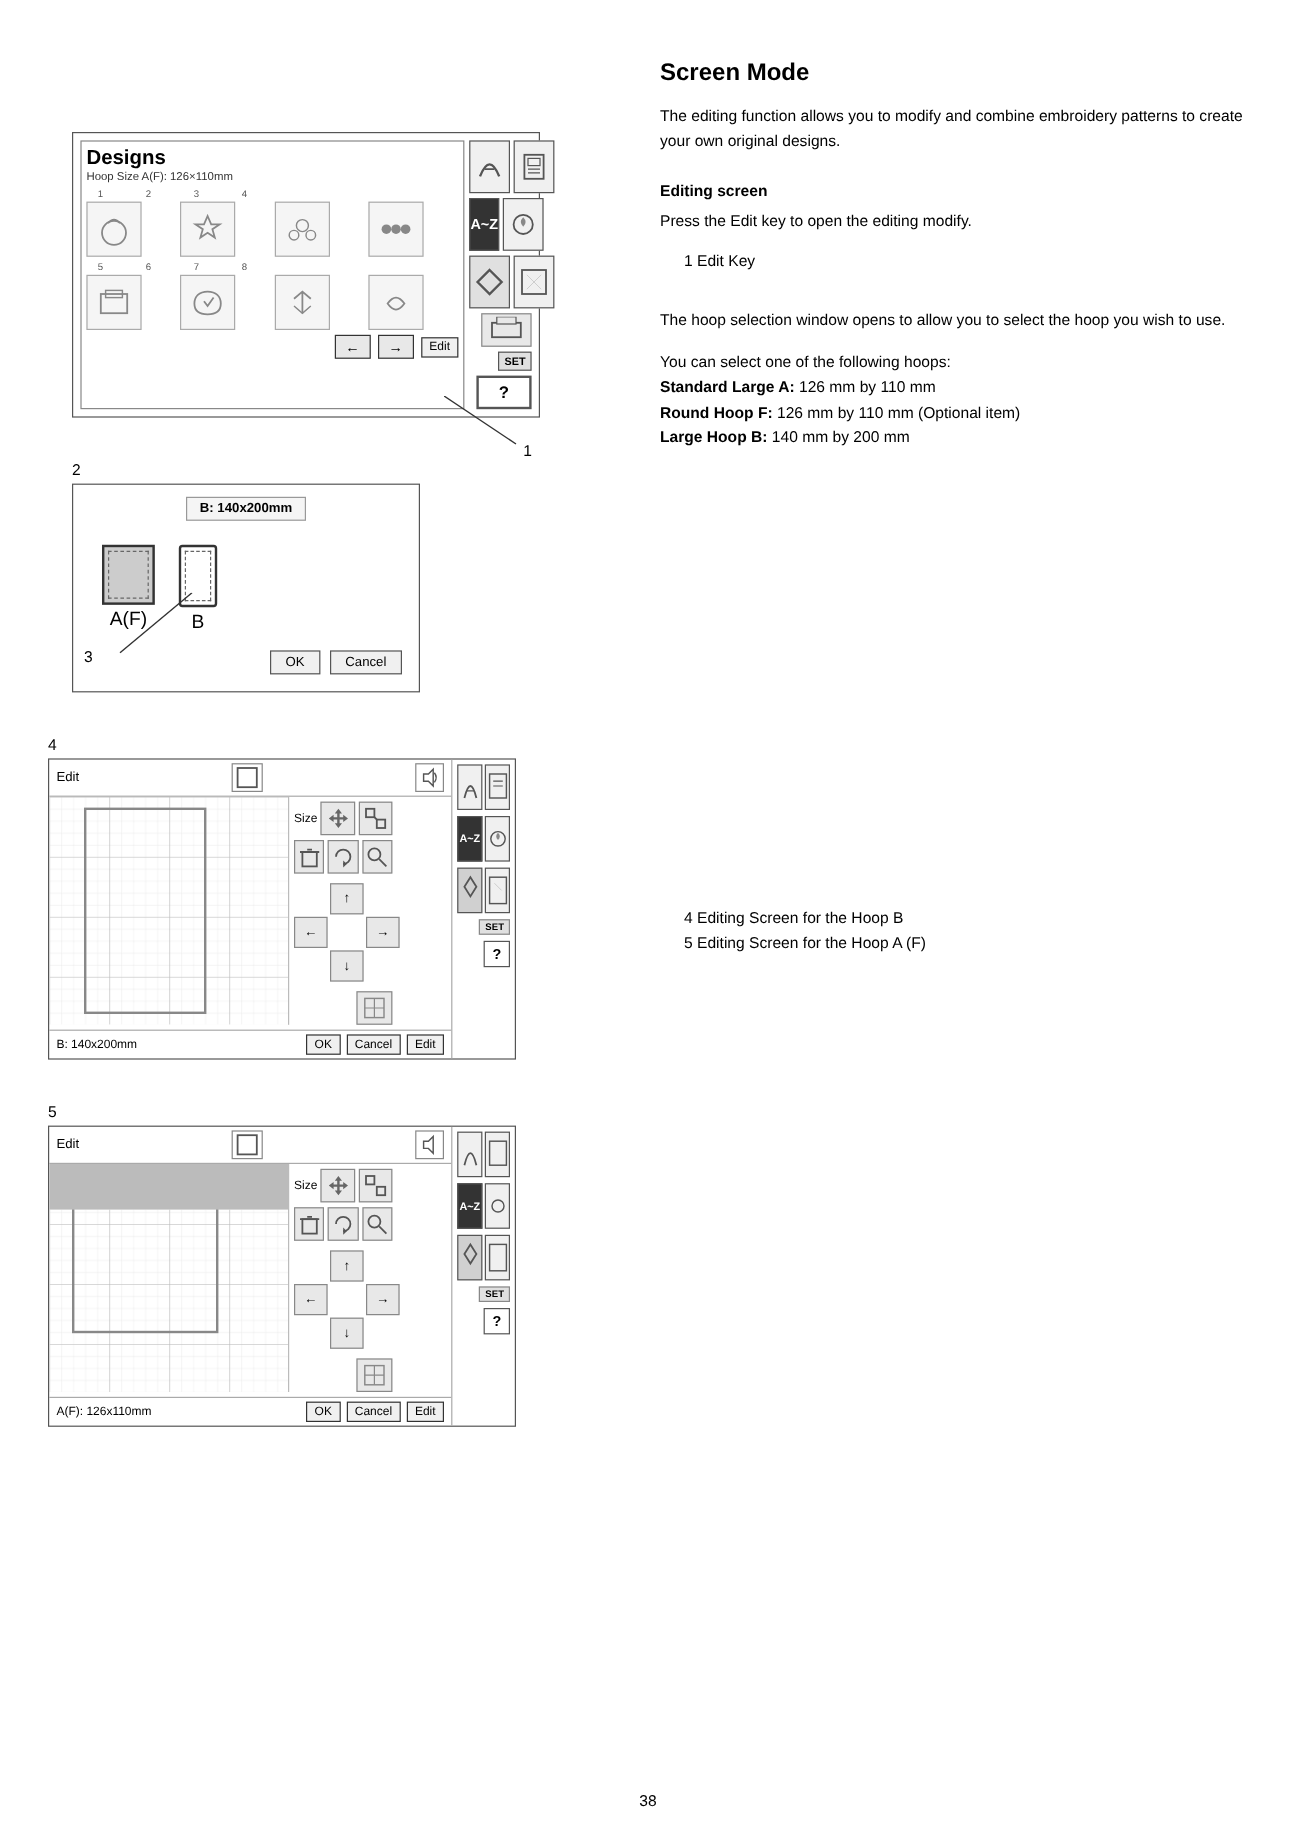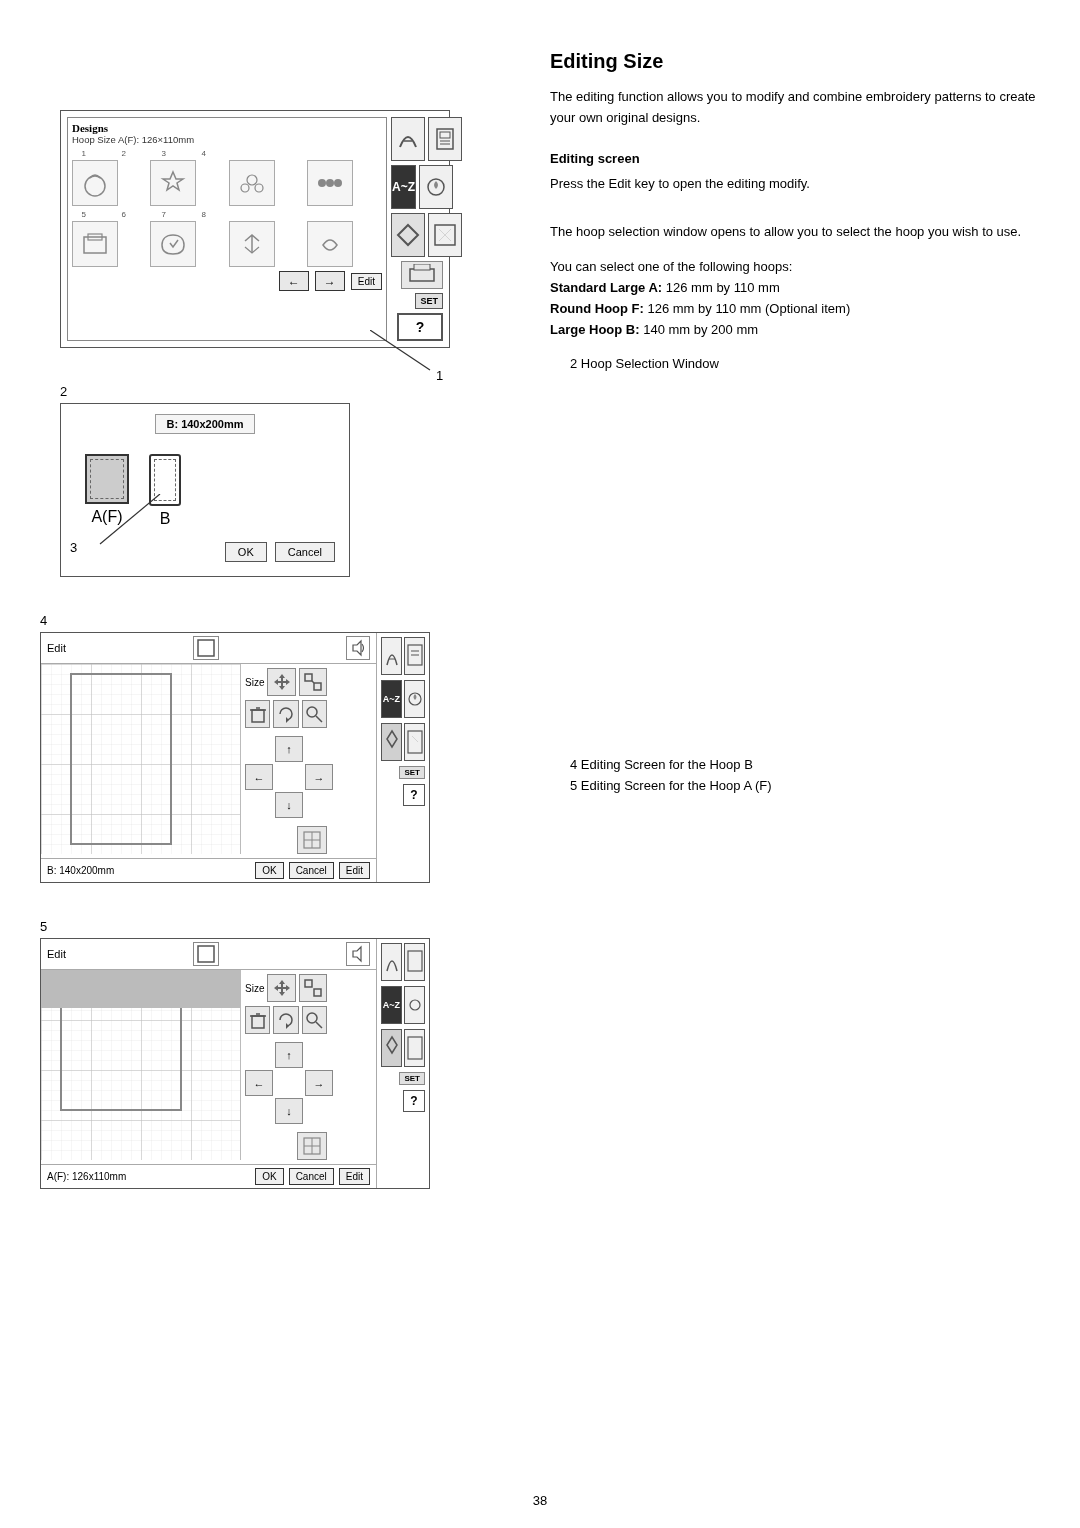--- a/index.html
+++ b/index.html
@@ -99,23 +99,22 @@
       border: 1px solid #888;
       padding: 4px;
     }
 
     .designs-header {
       font-size: 10px;
       margin-bottom: 4px;
     }
 
     .designs-header-top {
-      font-size: 11px;
+      font-size: 17px;
       font-weight: bold;
-      font-family: Liberation Serif, serif;
     }
 
     .designs-header-sub {
       font-size: 9.5px;
       color: #333;
     }
 
     .designs-grid {
       display: grid;
       grid-template-columns: repeat(4, 1fr);
@@ -888,35 +887,35 @@
               <div style="border:1.5px solid #555; width:22px; height:22px; display:flex; align-items:center; justify-content:center; font-size:12px; font-weight:bold;">?</div>
             </div>
           </div>
         </div>
       </div>
     </div>
 
   </div>
 
   <div class="right-col">
-    <div class="section-title">Editing Size</div>
+    <div class="section-title">Screen Mode</div>
     <div class="intro-text">The editing function allows you to modify and combine embroidery patterns to create your own original designs.</div>
 
     <div class="sub-heading">Editing screen</div>
     <div class="body-text">Press the Edit key to open the editing modify.</div>
+    <div class="numbered-item">1  Edit Key</div>
 
     <div class="right-section-gap">
       <div class="body-text">The hoop selection window opens to allow you to select the hoop you wish to use.</div>
       <div class="body-text">
         <span>You can select one of the following hoops:</span><br>
         <strong>Standard Large A:</strong><span> 126 mm by 110 mm</span><br>
         <strong>Round Hoop F:</strong><span> 126 mm by 110 mm (Optional item)</span><br>
         <strong>Large Hoop B:</strong><span> 140 mm by 200 mm</span>
       </div>
-      <div class="numbered-item">2  Hoop Selection Window</div>
     </div>
 
     <div class="right-section-gap2" style="margin-top: 380px;">
       <div class="numbered-item">4  Editing Screen for the Hoop B</div>
       <div class="numbered-item">5  Editing Screen for the Hoop A (F)</div>
     </div>
 
   </div>
 
 </div>

